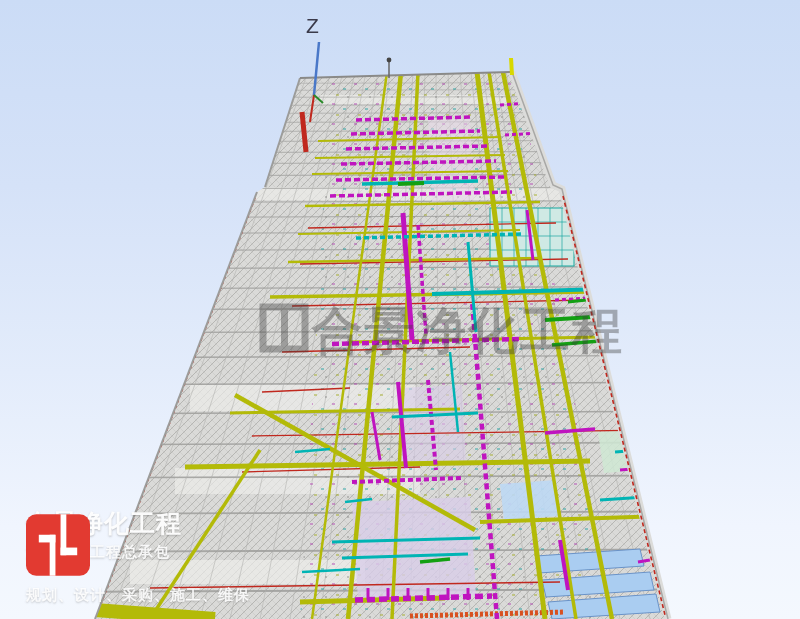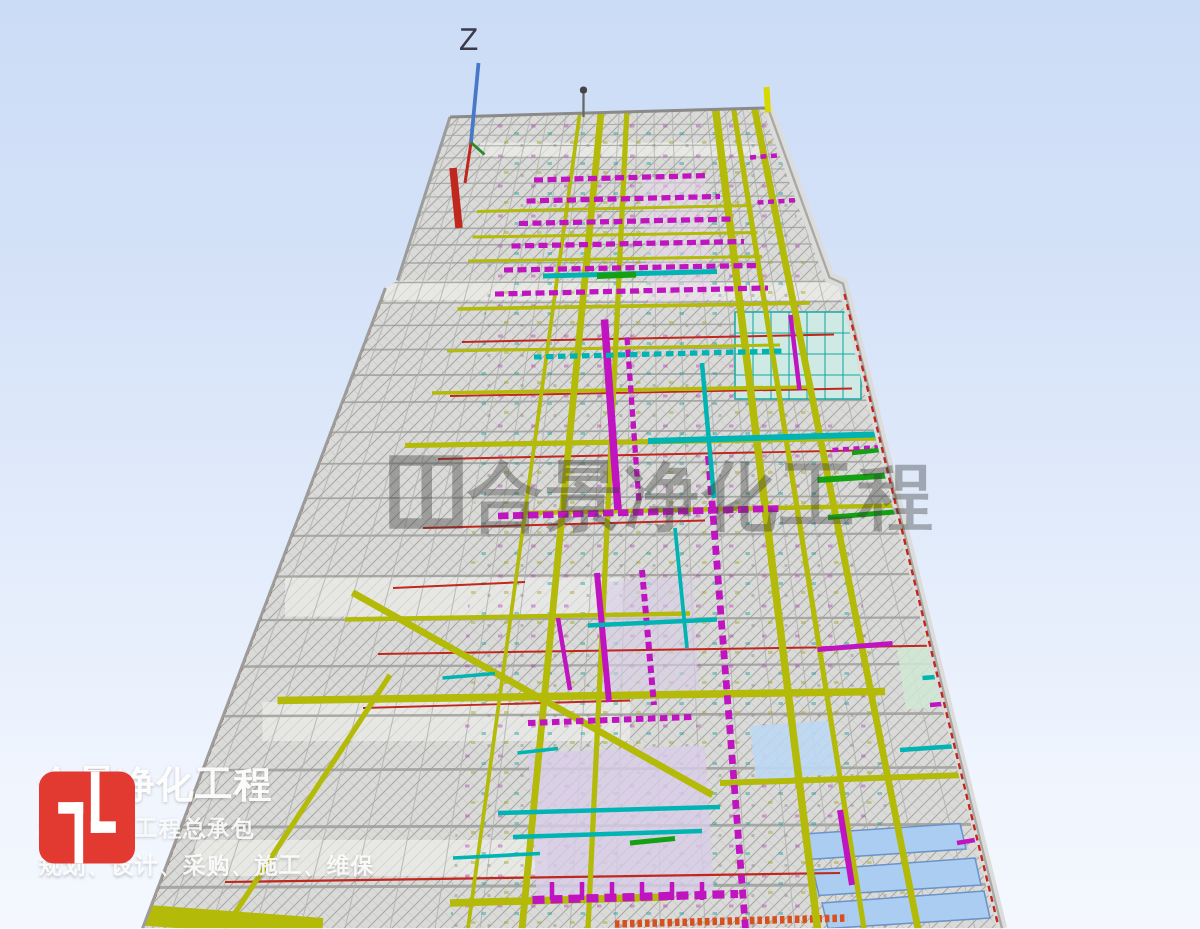--- a/index.html
+++ b/index.html
@@ -7,21 +7,21 @@
          font-family:"Liberation Sans", sans-serif;
          background:linear-gradient(180deg,#cbdcf6 0%,#d5e2f8 30%,#e3ecfb 60%,#f0f5fe 85%,#f4f8fe 100%);}
   svg{position:absolute;left:0;top:0;}
   .branding{position:absolute;left:26px;top:511px;display:flex;align-items:flex-start;gap:12px;}
   .logo-box{width:64px;height:68px;flex:0 0 auto;}
   .brand-text{display:flex;flex-direction:column;color:#ffffff;}
   .brand-name{font-size:25px;font-weight:bold;letter-spacing:1px;line-height:1.0;
               color:rgba(255,255,255,0.95);text-shadow:0 1px 2px rgba(90,90,90,0.35);}
   .brand-tagline{margin-top:7px;font-size:15px;font-weight:bold;letter-spacing:1px;
               color:rgba(255,255,255,0.88);text-shadow:0 1px 2px rgba(90,90,90,0.3);}
-  .brand-services{margin-top:6px;font-size:15px;font-weight:bold;letter-spacing:1px;
+  .brand-services{margin-top:24px;font-size:15px;font-weight:bold;letter-spacing:1px;
               color:rgba(255,255,255,0.88);text-shadow:0 1px 2px rgba(90,90,90,0.3);}
   .wm{opacity:0.38;}
 </style>
 </head>
 <body>
 
 <div class="stage">
 
 <svg width="800" height="619" viewBox="0 0 800 619">
   <defs>

